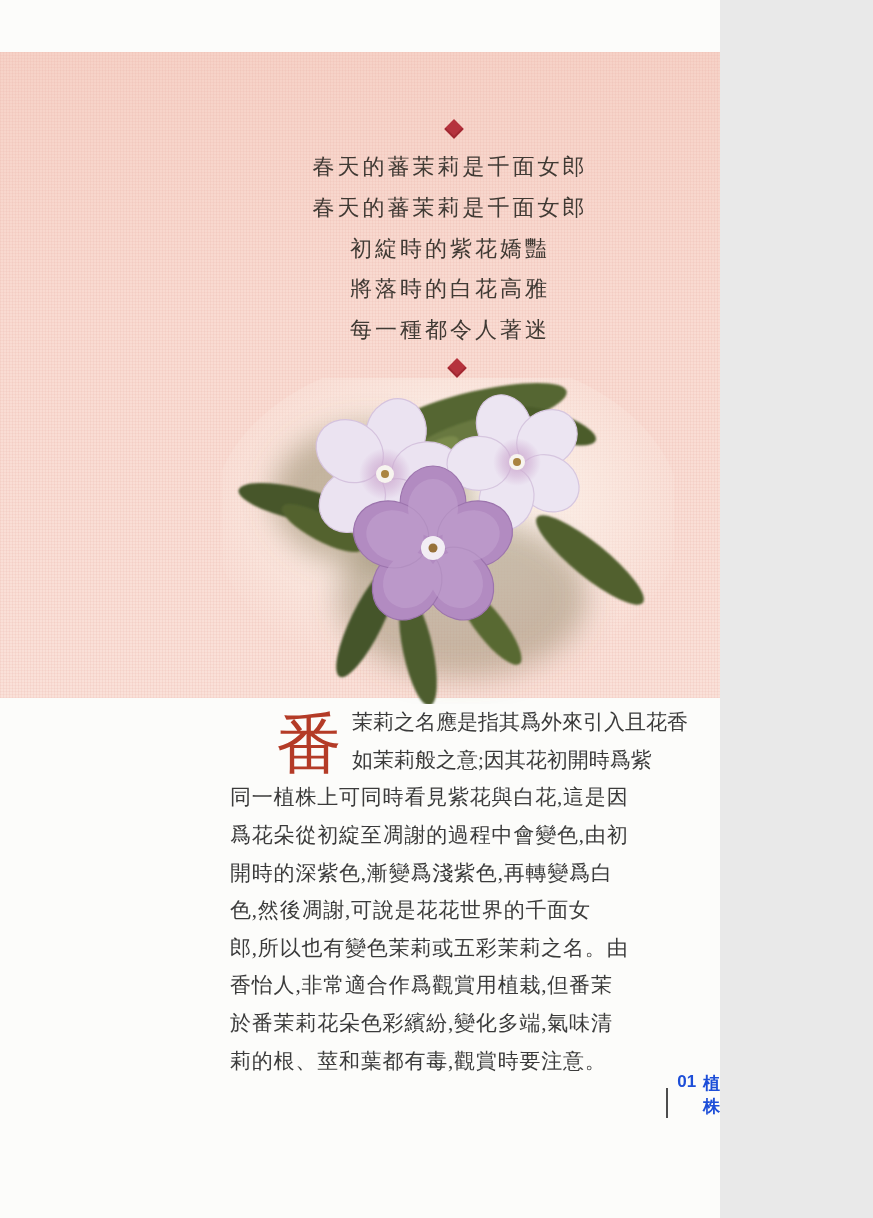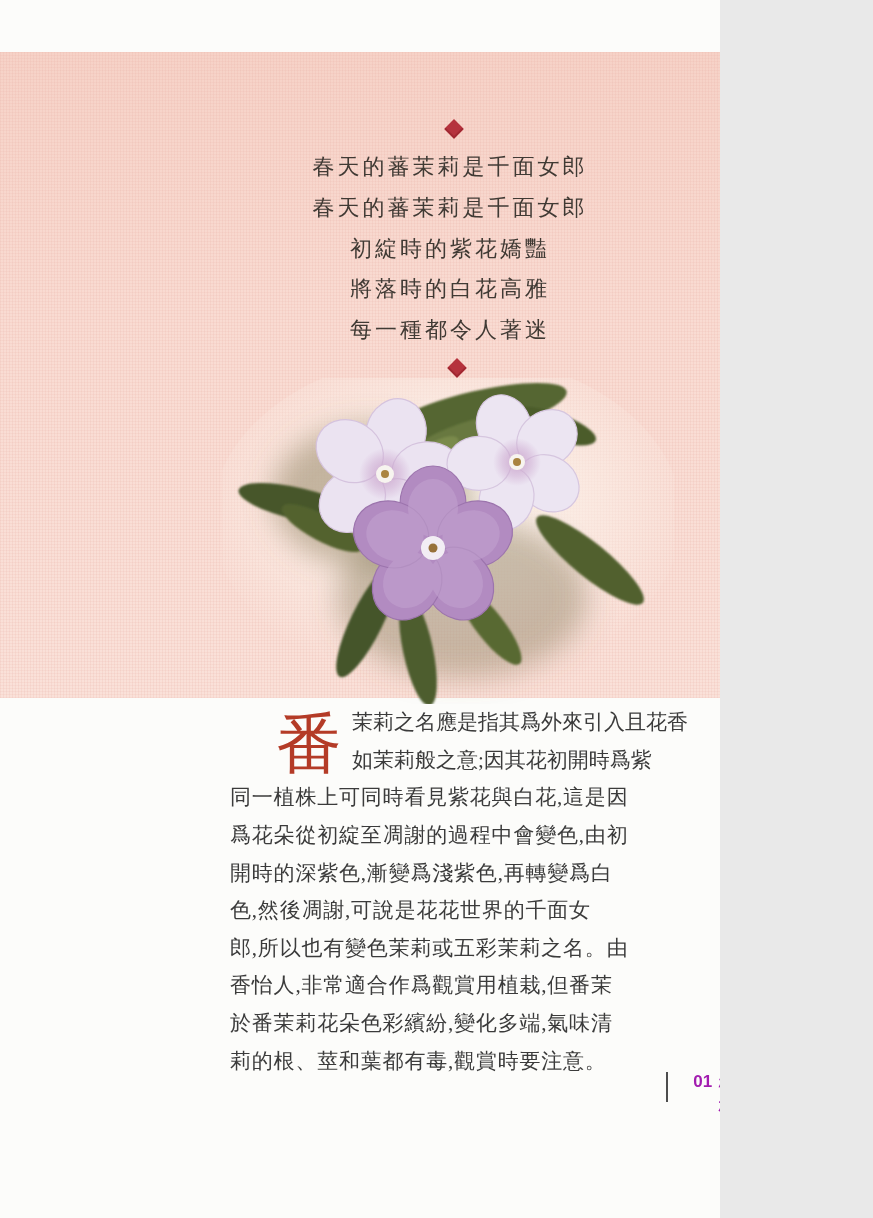--- a/index.html
+++ b/index.html
@@ -53,23 +53,23 @@
     font-size:66px; line-height:60px; color:#b43b27; font-weight:500;
   }
   .body-lines .body-line {
     font-size:21px; height:37.65px; line-height:37.65px;
     letter-spacing:0.8px; white-space:nowrap;
   }
   .body-lines .body-line:nth-child(-n+2) { margin-left:122px; letter-spacing:0; }
 
   .photo-caption {
     position:absolute; left:666px; top:1072px;
-    display:flex; align-items:flex-start; gap:25px;
+    display:flex; align-items:flex-end; gap:9px;
     font-family:"Liberation Sans","DejaVu Sans",sans-serif;
-    color:#a21caf; font-size:17px; font-weight:600;
+    color:#1d4ed8; font-size:17px; font-weight:600;
   }
   .caption-bar { width:3px; height:30px; background:#4d4d4d; }
   .caption-text { display:flex; gap:7px; }
 
   .page-footer {
     position:absolute; left:0; top:1146px; width:861px;
     display:flex; justify-content:flex-end; align-items:baseline; gap:0;
   }
   .footer-title { color:#c23a2c; font-size:17px; letter-spacing:3px; font-weight:600; }
   .footer-num { color:#3a4149; font-size:34px; }

